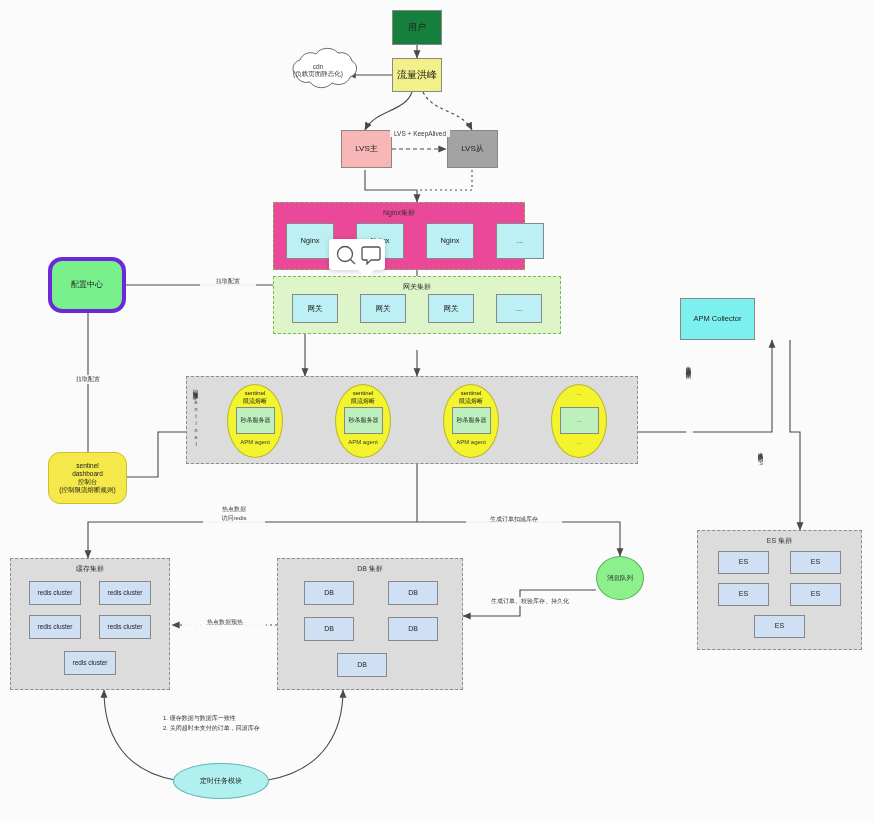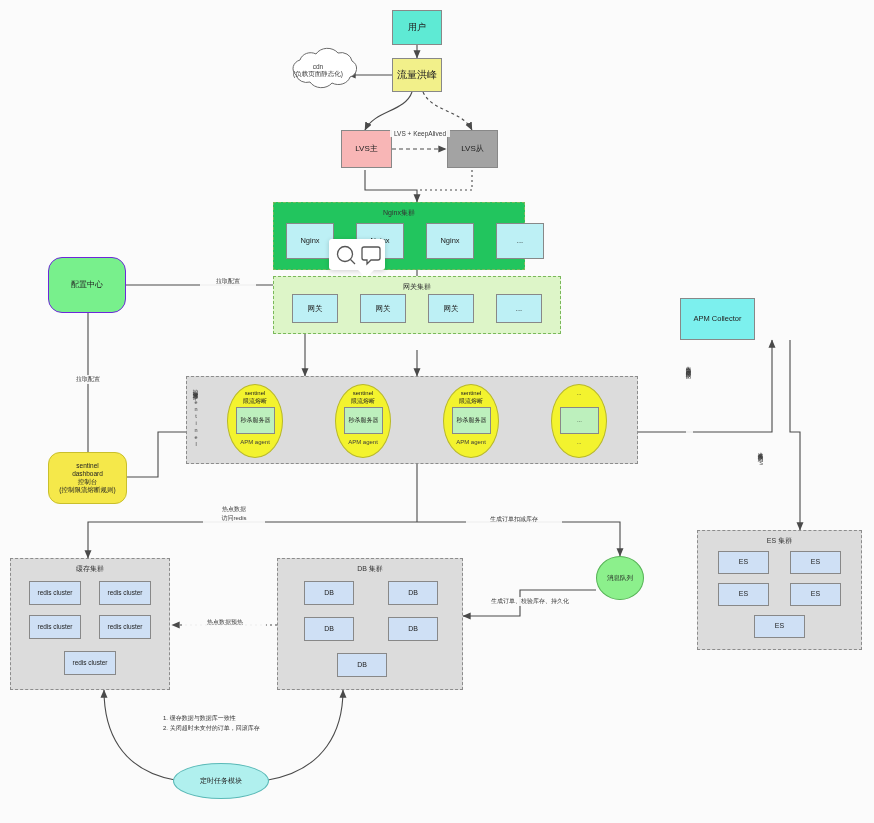--- a/index.html
+++ b/index.html
@@ -79,42 +79,42 @@
       <path d="M268,780 C325,770 343,730 343,690" marker-end="url(#ah)"></path>
     </g>
 
     <g fill="#fff" stroke="#6b6b6b" stroke-width="1">
       <path d="M300,60 a11,10 0 0 1 16,-6 a13,11 0 0 1 22,-1 a11,10 0 0 1 14,8
                a10,9 0 0 1 -2,16 a12,10 0 0 1 -18,6 a13,11 0 0 1 -22,-1
                a11,10 0 0 1 -14,-7 a10,9 0 0 1 4,-15 z"></path>
     </g>
   </svg>
 
-  <div class="node rect" style="left:392px;top:10px;width:50px;height:35px;background:#5eead4;font-size:9px;">
+  <div class="node rect" style="left:392px;top:10px;width:50px;height:35px;background:#15803d;font-size:9px;">
     <span>用户</span>
   </div>
 
   <div class="node rect" style="left:392px;top:58px;width:50px;height:34px;background:#f2f08a;font-size:10px;">
     <span>流量洪峰</span>
   </div>
 
   <div class="lbl" style="left:287px;top:63px;width:62px;font-size:6.5px;background:none;">cdn
 (负载页面静态化)</div>
 
   <div class="node rect" style="left:341px;top:130px;width:51px;height:38px;background:#f8b6b6;font-size:8px;">
     <span>LVS主</span>
   </div>
 
   <div class="node rect" style="left:447px;top:130px;width:51px;height:38px;background:#a3a3a3;font-size:8px;">
     <span>LVS从</span>
   </div>
 
   <div class="lbl" style="left:390px;top:130px;width:60px;font-size:6.5px;">LVS + KeepAlived</div>
 
-  <div class="cluster" style="left:273px;top:202px;width:252px;height:68px;background:#22c55e;
+  <div class="cluster" style="left:273px;top:202px;width:252px;height:68px;background:#ec4899;
               border:1px dashed #7ab85a;">
     <div class="ctitle" style="font-size:7px;">Nginx集群</div>
     <div class="node rect" style="left:12px;top:20px;width:48px;height:36px;background:#bdf0f5;font-size:7.5px;">
       <span>Nginx</span>
     </div>
     <div class="node rect" style="left:82px;top:20px;width:48px;height:36px;background:#bdf0f5;font-size:7.5px;">
       <span>Nginx</span>
     </div>
     <div class="node rect" style="left:152px;top:20px;width:48px;height:36px;background:#bdf0f5;font-size:7.5px;">
       <span>Nginx</span>
@@ -146,21 +146,21 @@
     </div>
     <div class="node rect" style="left:154px;top:17px;width:46px;height:29px;background:#bdf0f5;font-size:7.5px;">
       <span>网关</span>
     </div>
     <div class="node rect" style="left:222px;top:17px;width:46px;height:29px;background:#bdf0f5;font-size:7.5px;">
       <span>...</span>
     </div>
   </div>
 
   <div class="node" style="left:48px;top:257px;width:78px;height:56px;background:#78f08c;
-              border:1px solid #6d28d9;border-radius:14px;font-size:8px;">
+              border:4px solid #6d28d9;border-radius:14px;font-size:8px;">
     <span>配置中心</span>
   </div>
 
   <div class="node" style="left:48px;top:452px;width:79px;height:52px;background:#f5e84a;
               border:1px solid #c9bf2c;border-radius:12px;font-size:6.5px;
               white-space:pre-line;">
     <span>sentinel
 dashboard
 控制台
 (控制限流熔断规则)</span>

